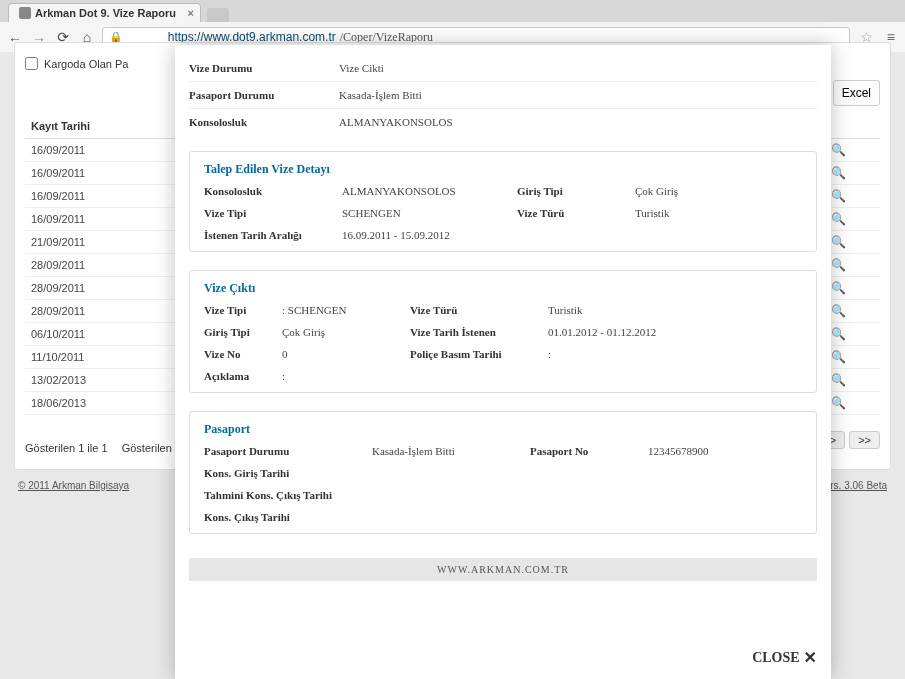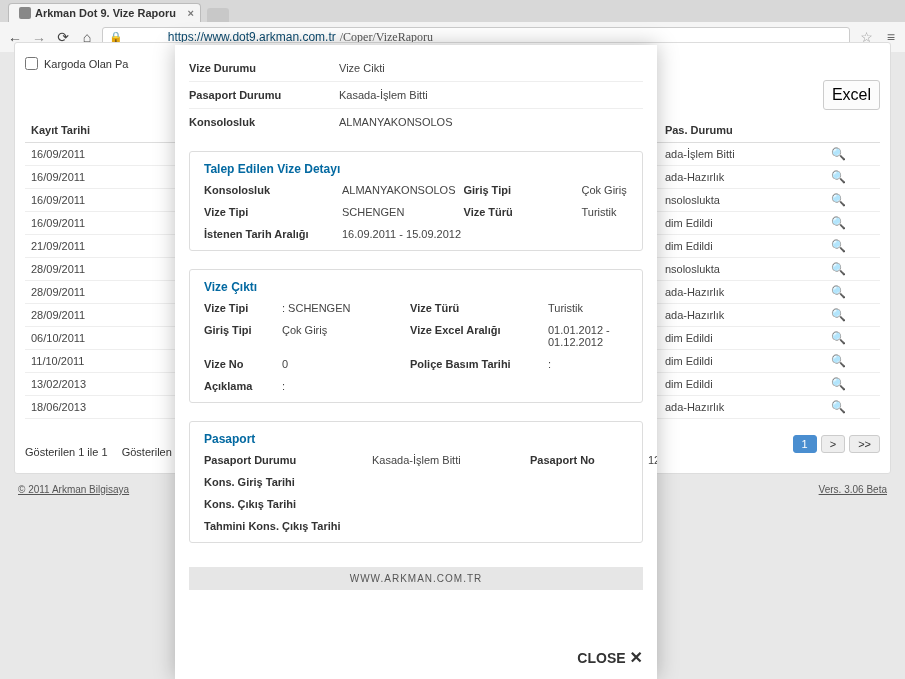--- a/index.html
+++ b/index.html
@@ -19,36 +19,36 @@
 .lock-icon { color: #5a5; font-size: 11px; }
 .url-domain { color: #0c4a6e; padding-left: 41px; }
 .url-path { color: #555; font-family: Liberation Serif, serif; }
 .star-icon { color: #999; font-size: 14px; padding: 0 4px;}
 .menu-icon { color: #666; font-size: 14px; padding: 0 4px;}
 
 
 .page { position: absolute; top: 52px; left: 0; right: 0; bottom: 0; padding: 0 14px; background: #e8e8e8;}
 .main-panel { background: #fff; border: 1px solid #ddd; border-radius: 3px; padding: 8px 10px; margin-top: -10px;}
 .checkbox-row { padding: 6px 0 10px 0; display:flex; align-items:center; gap:6px;}
-.excel-btn { float: right; background: #fcfcfc; border: 1px solid #ccc; border-radius: 3px; padding: 5px 8px; font-size: 16px; margin-bottom: 8px;}
+.excel-btn { float: right; background: #fcfcfc; border: 1px solid #ccc; border-radius: 3px; padding: 5px 8px; font-size: 12px; margin-bottom: 8px;}
 .data-table { width: 100%; border-collapse: collapse; margin-top: 30px;}
 .data-table th { text-align: left; padding: 6px 6px; border-bottom: 1px solid #ddd; font-size: 11px; font-weight: bold; color: #333;}
 .data-table td { padding: 4px 6px; border-bottom: 1px solid #eee; font-size: 11px; color: #444;}
 .magnify { font-size: 12px; color: #555; cursor: pointer;}
 .pager-row { display: flex; justify-content: space-between; align-items: center; padding: 8px 0 4px 0;}
 .pager-left { display:flex; align-items:center; gap:4px;margin-top:16px;}
 .pager-select { border:1px solid #aaa; font-size:11px; padding:1px 2px;}
 .pager-right { display:flex; gap:4px; align-items:center;}
 .pg-btn { background:#eee; border:1px solid #ccc; border-radius:3px; padding:2px 8px; font-size:11px;}
 .pg-btn.active { background:#4a8ed0; color:#fff; border-color:#4a8ed0;}
 .footer-line { display:flex; justify-content:space-between; padding:10px 4px; color:#666; font-size:10px;}
 .footer-line a { color:#555; }
 
 
-.modal-wrap { position:absolute; top:45px; left:175px; width:482px; bottom:0; background:#fff; box-shadow:0 0 20px rgba(0,0,0,0.25); padding:10px 14px 6px 14px; overflow:hidden;}
+.modal-wrap { position:absolute; top:45px; left:175px; width:656px; bottom:0; background:#fff; box-shadow:0 0 20px rgba(0,0,0,0.25); padding:10px 14px 6px 14px; overflow:hidden;font-family:Liberation Serif, serif;}
 .info-block { margin-bottom: 16px; }
 .info-row { display:flex; padding:7px 0; border-bottom:1px solid #eee; font-size:11px;}
 .info-row:last-child { border-bottom:none;}
 .info-label { width:150px; font-weight:bold; color:#333;}
 .info-val { flex:1; color:#444;}
 
 .card { border:1px solid #ddd; border-radius:3px; padding:10px 14px; margin-bottom:18px; background:#fff;}
 .card-title { color:#0369a1; font-weight:bold; font-size:12px; padding-bottom:8px;}
 .grid2 { display:grid; grid-template-columns: 130px 1fr 110px 1fr; row-gap:10px; column-gap:8px; font-size:11px;}
 .grid2 .lbl { font-weight:bold; color:#333;}
@@ -246,41 +246,41 @@
 
   <div class="card">
     <div class="card-title">Vize Çıktı</div>
     <div class="grid2" style="grid-template-columns: 70px 120px 130px 1fr;">
       <div class="lbl">Vize Tipi</div>
       <div class="val">: SCHENGEN</div>
       <div class="lbl">Vize Türü</div>
       <div class="val">Turistik</div>
       <div class="lbl">Giriş Tipi</div>
       <div class="val">Çok Giriş</div>
-      <div class="lbl">Vize Excel Aralığı</div>
+      <div class="lbl">Vize Tarih İstenen</div>
       <div class="val">01.01.2012 - 01.12.2012</div>
       <div class="lbl">Vize No</div>
       <div class="val">0</div>
       <div class="lbl">Poliçe Basım Tarihi</div>
       <div class="val">:</div>
       <div class="lbl">Açıklama</div>
       <div class="val" style="grid-column: span 3;">:</div>
     </div>
   </div>
 
   <div class="card">
     <div class="card-title">Pasaport</div>
     <div class="grid2" style="grid-template-columns: 160px 150px 110px 1fr;">
       <div class="lbl">Pasaport Durumu</div>
       <div class="val">Kasada-İşlem Bitti</div>
       <div class="lbl">Pasaport No</div>
       <div class="val">12345678900</div>
       <div class="lbl" style="grid-column: span 4;">Kons. Giriş Tarihi</div>
+      <div class="lbl" style="grid-column: span 4;">Tahmini Kons. Çıkış Tarihi</div>
       <div class="lbl" style="grid-column: span 4;">Kons. Çıkış Tarihi</div>
-      <div class="lbl" style="grid-column: span 4;">Tahmini Kons. Çıkış Tarihi</div>
     </div>
   </div>
 
   <div class="modal-footer-bar">WWW.ARKMAN.COM.TR</div>
 
   <div class="modal-close">
     <span>CLOSE</span>
     <span class="x">✕</span>
   </div>
 </div>

